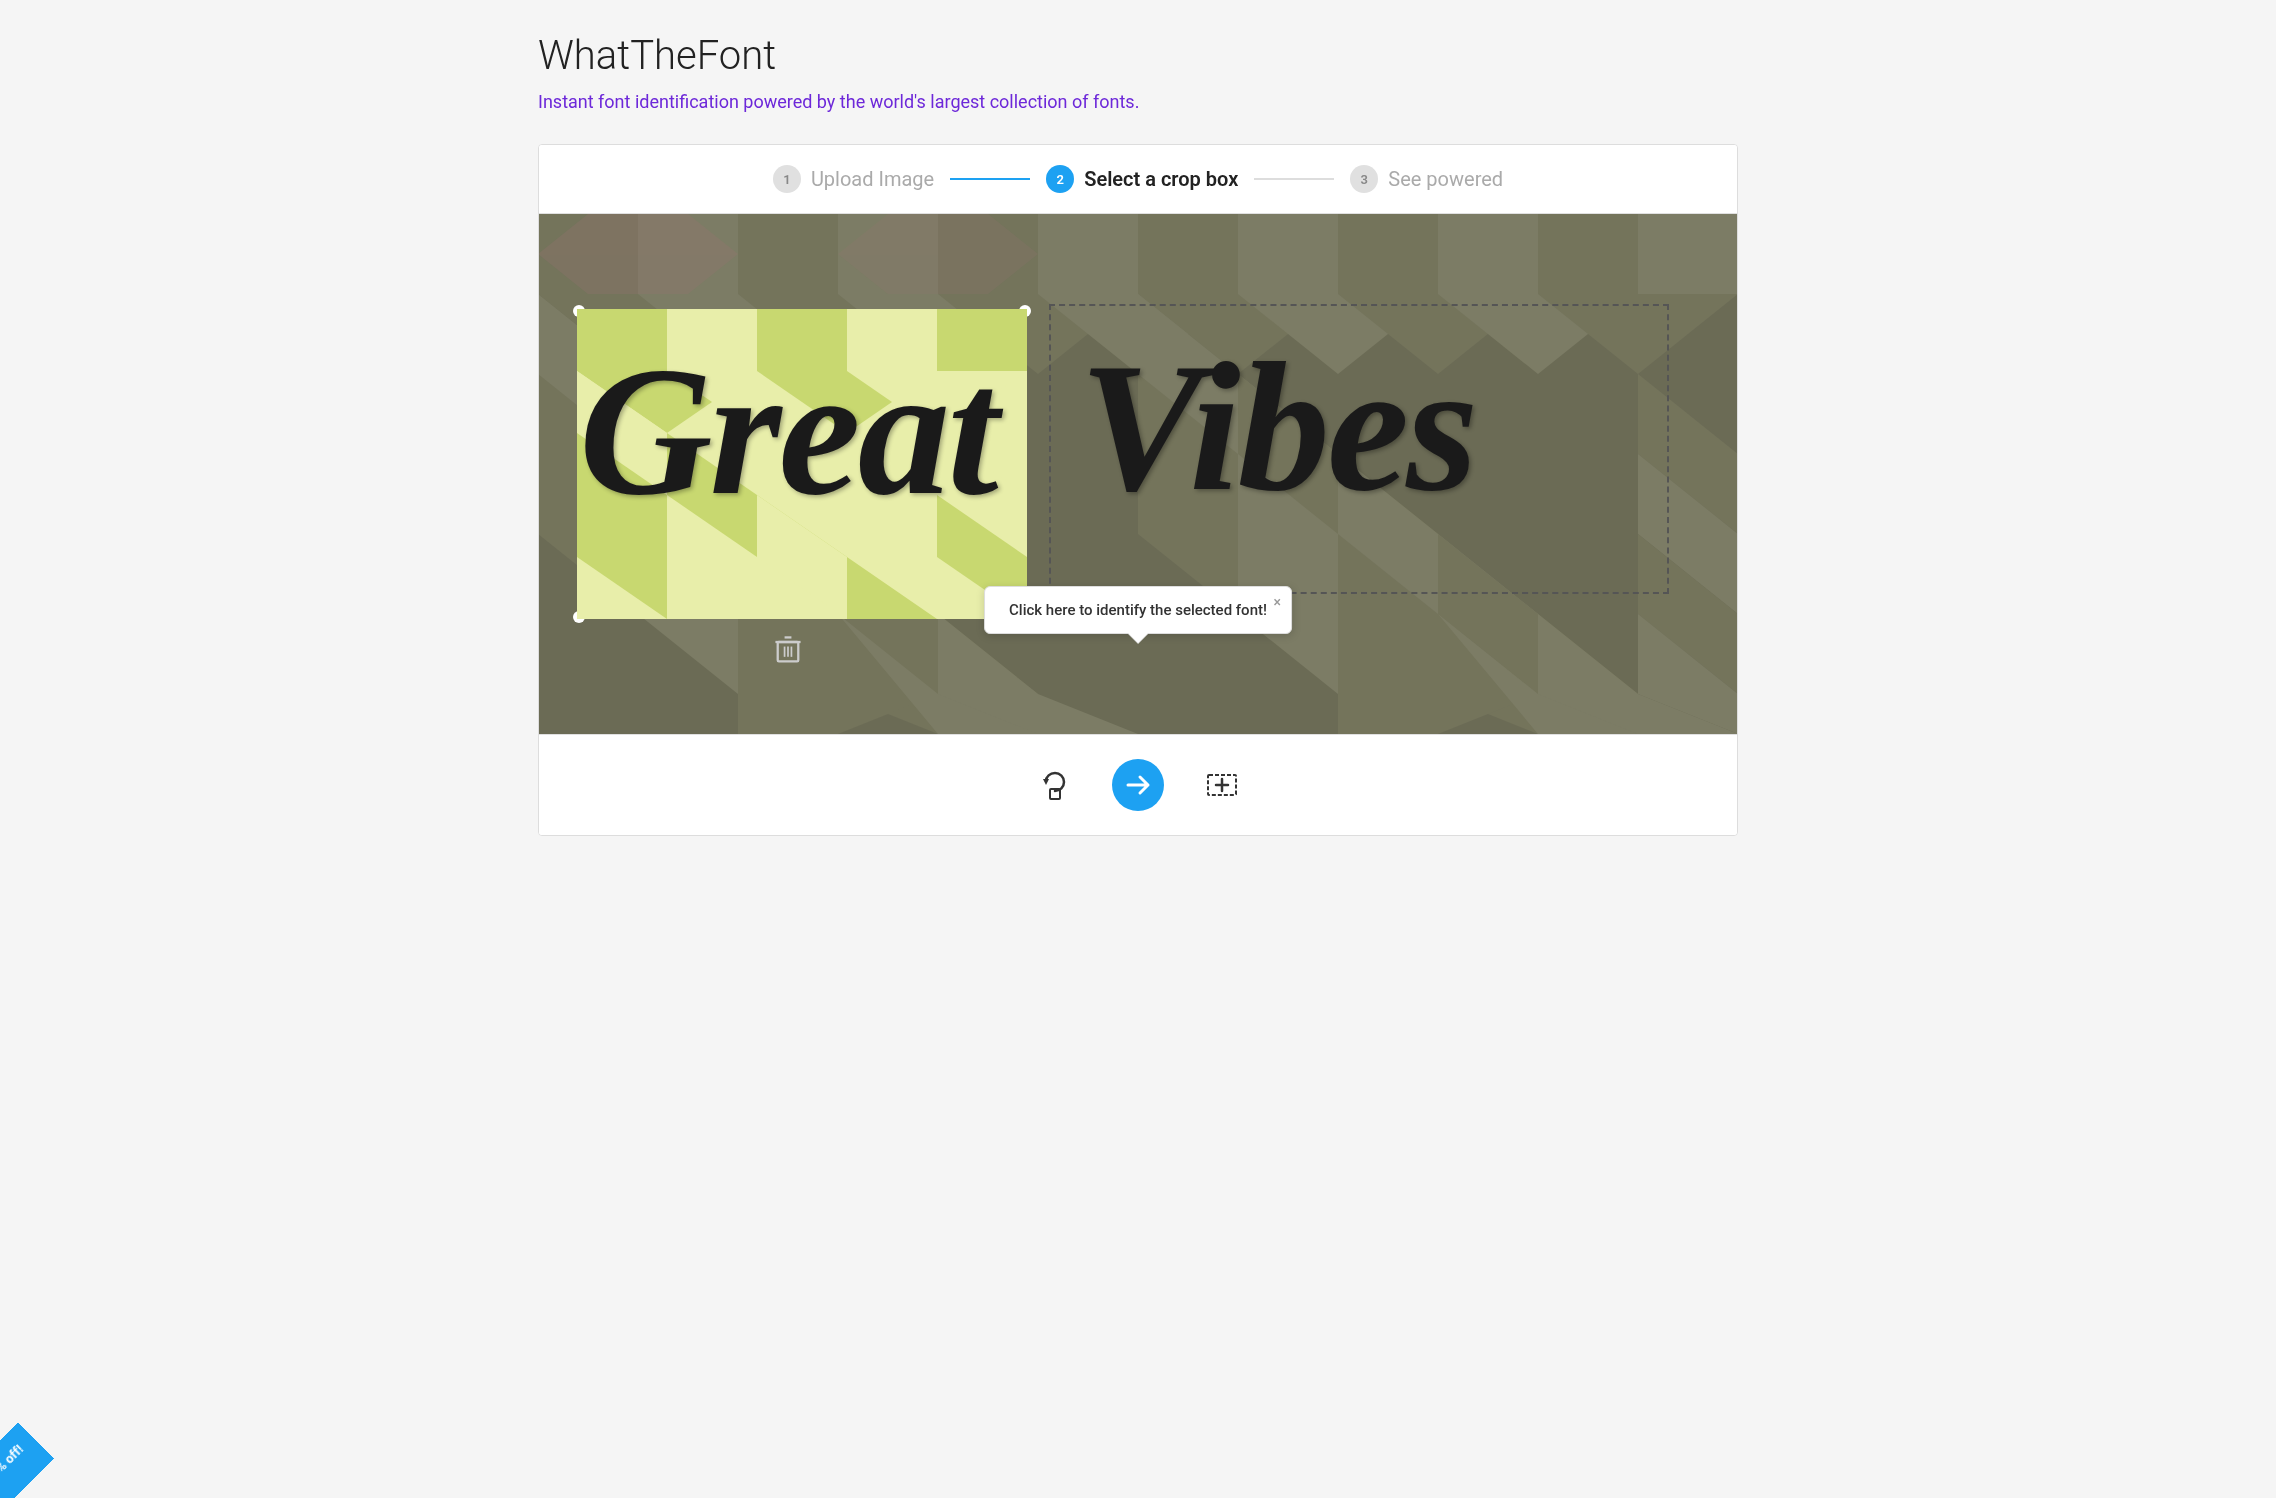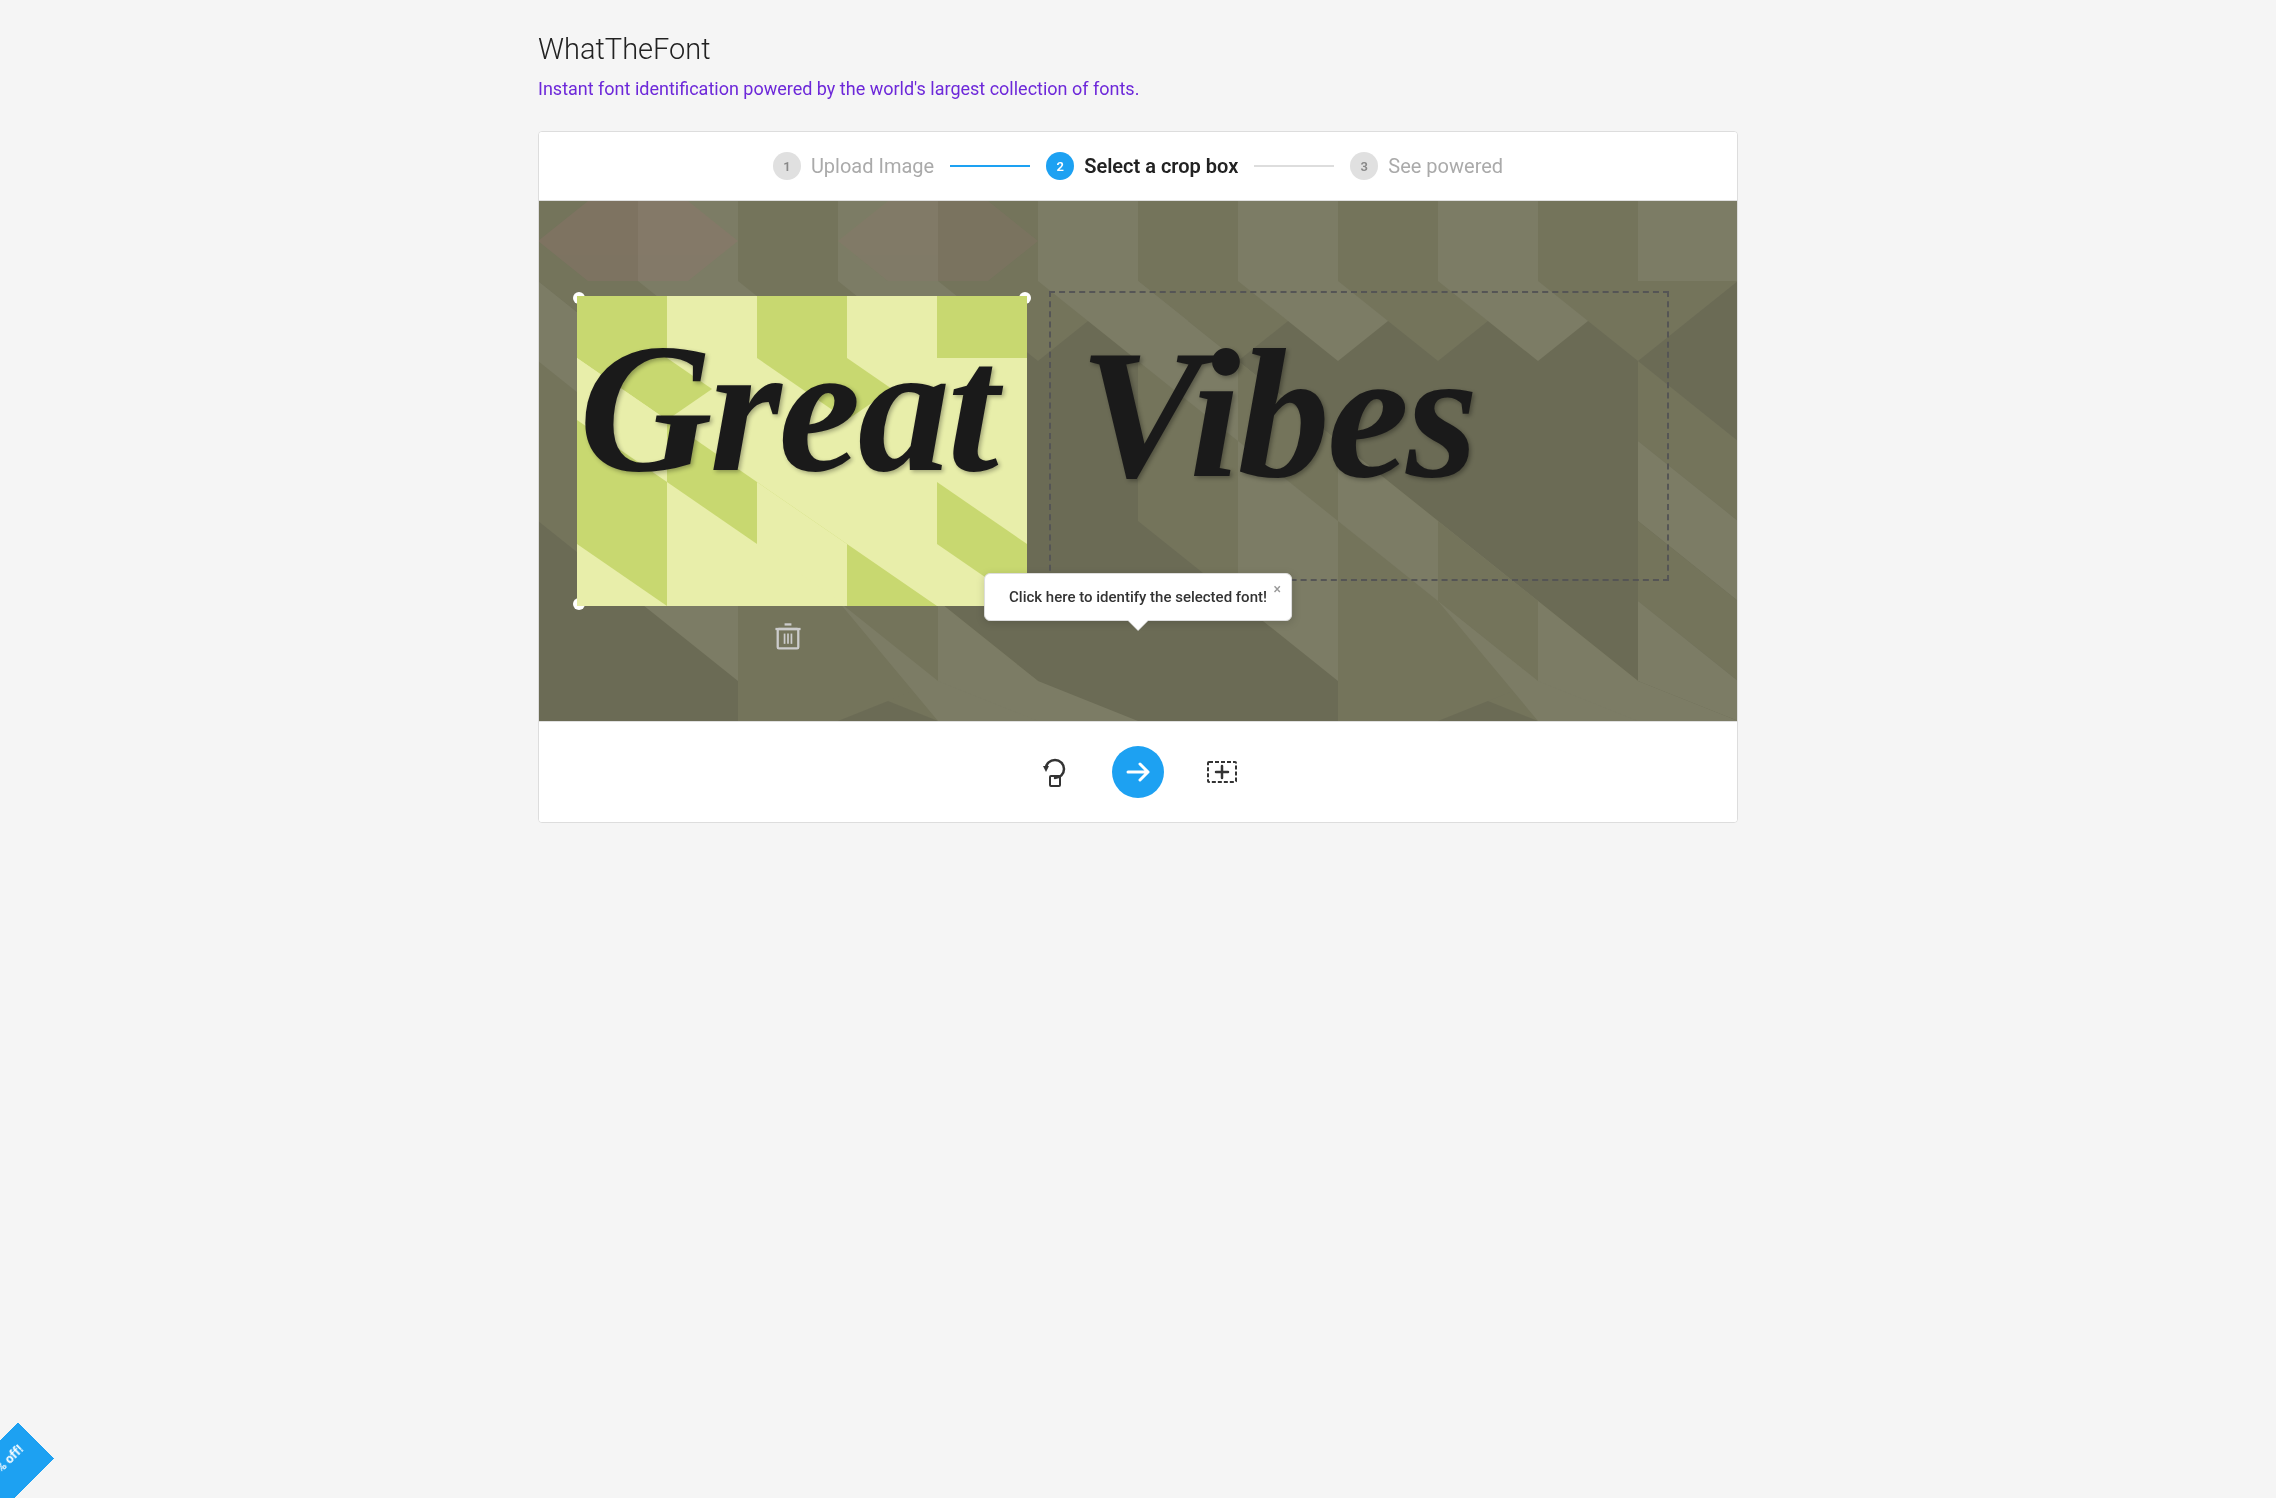--- a/index.html
+++ b/index.html
@@ -10,21 +10,21 @@
       overflow-x: hidden;
     }
 
     .page-container {
       max-width: 1280px;
       margin: 0 auto;
       padding: 32px 40px;
     }
 
     .page-title {
-      font-size: 29px;
+      font-size: 40px;
       font-weight: 300;
       color: #222;
       margin-bottom: 12px;
     }
 
     .page-subtitle {
       font-size: 18px;
       color: #6d28d9;
       margin-bottom: 32px;
     }
@@ -150,21 +150,21 @@
       top: 90px;
       left: 510px;
       width: 620px;
       height: 290px;
       border: 2px dashed #555;
     }
 
     
     .crop-text-great {
       position: absolute;
-      top: 69px;
+      top: 79px;
       left: 30px;
       font-family: 'Georgia', 'Times New Roman', serif;
       font-size: 130px;
       font-weight: 700;
       color: #1a1a1a;
       font-style: italic;
       letter-spacing: -2px;
       text-shadow: 2px 2px 4px rgba(0,0,0,0.3);
       pointer-events: none;
       z-index: 5;

